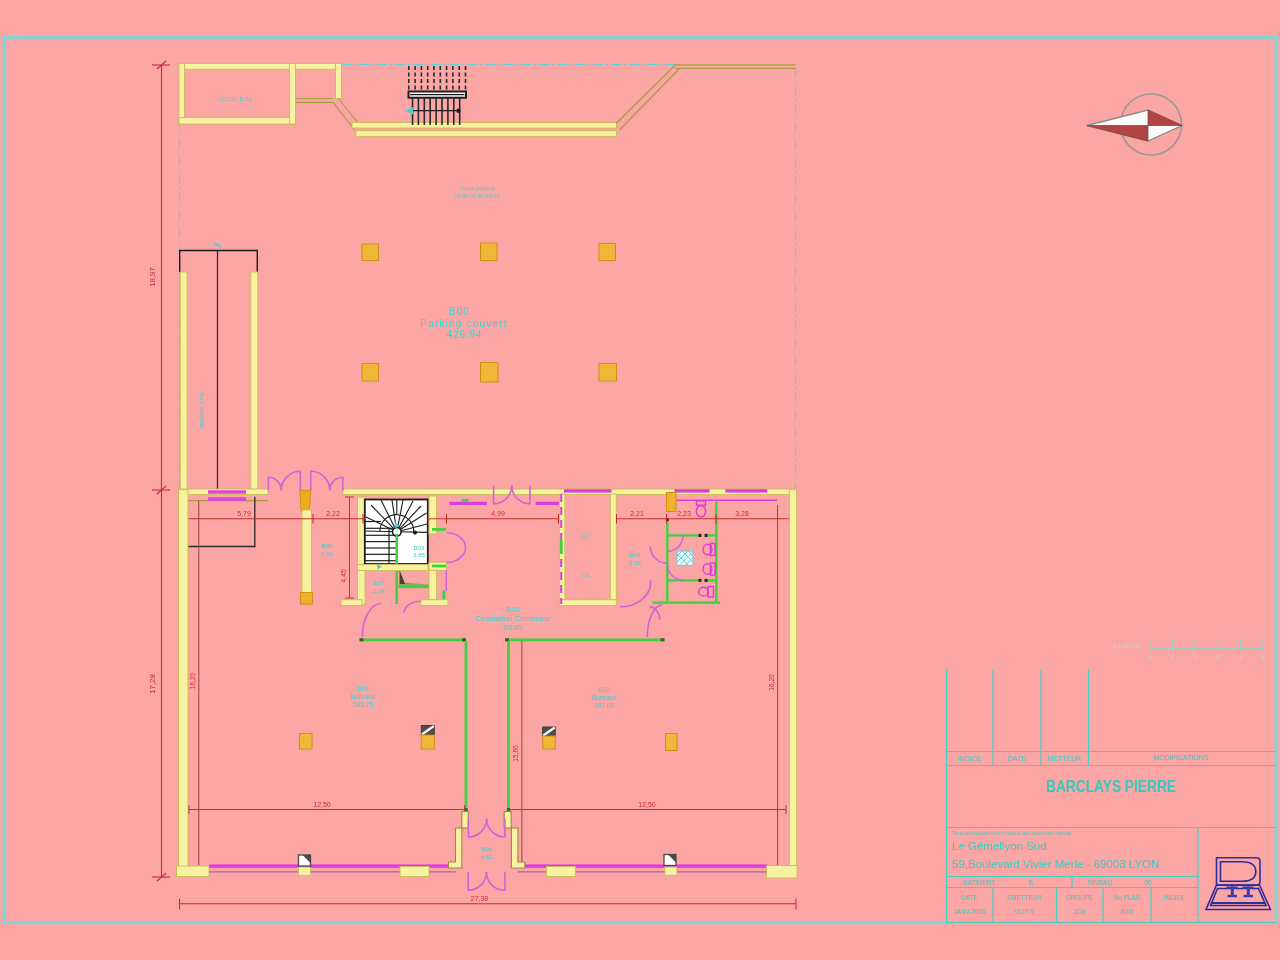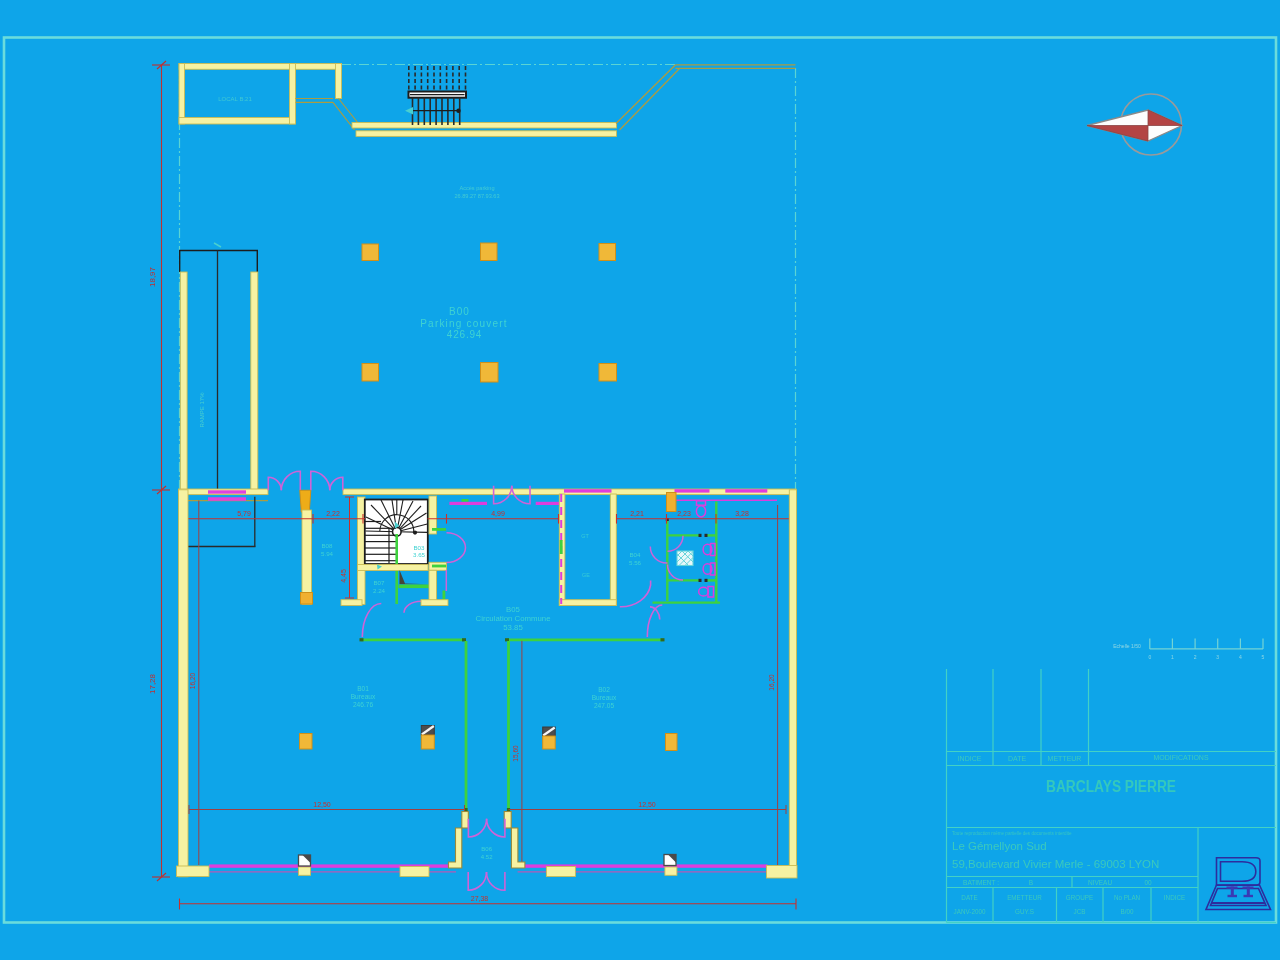--- a/index.html
+++ b/index.html
@@ -1,16 +1,16 @@
 <!DOCTYPE html>
 <html><head>
 <meta charset="utf-8">
 <style>
   html,body{margin:0;padding:0;background:#ffffff;}
-  #page{position:relative;width:1280px;height:960px;background:#0ea5e9;overflow:hidden;
+  #page{position:relative;width:1280px;height:960px;background:#fca5a5;overflow:hidden;
         font-family:"Liberation Sans", sans-serif;}
   svg text{font-family:"Liberation Sans", sans-serif;}
 </style>
 </head>
 <body>
 
 <div id="page">
 <svg width="1280" height="960" viewBox="0 0 1280 960" xmlns="http://www.w3.org/2000/svg">
 
 <rect x="4" y="37.5" width="1272" height="885" fill="none" stroke="#6adcdc" stroke-width="2.6"></rect>

